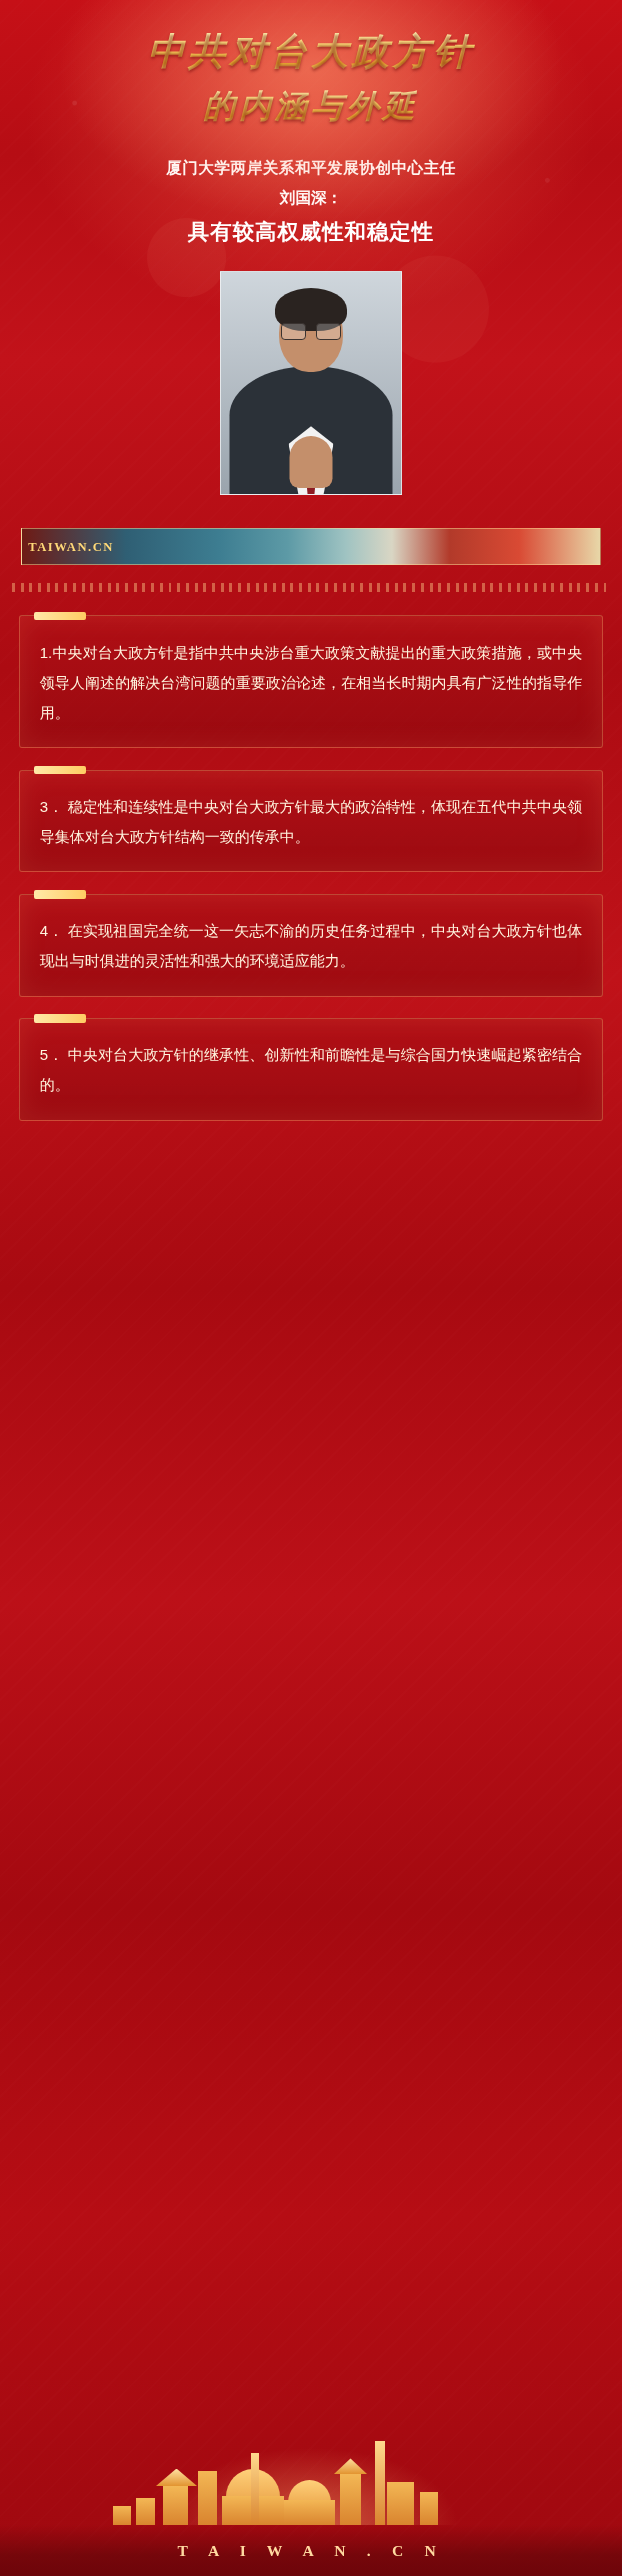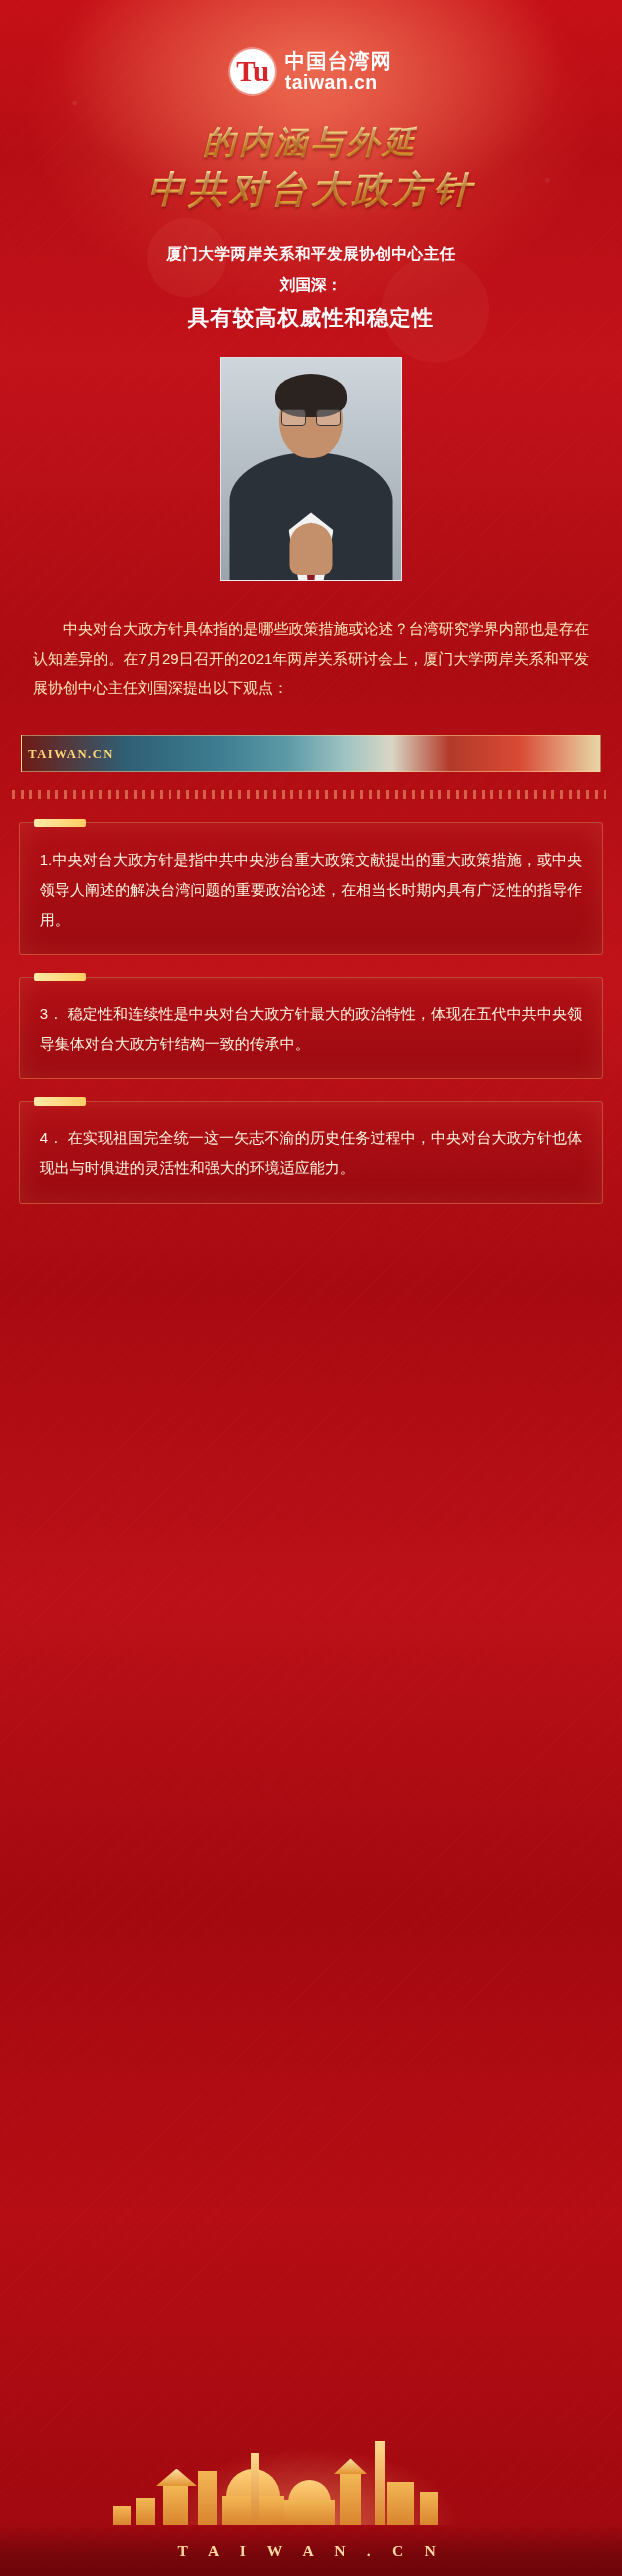--- a/index.html
+++ b/index.html
@@ -344,68 +344,61 @@
     background: linear-gradient(180deg, rgba(120,8,12,0) 0%, rgba(110,6,10,0.85) 60%, #6d050a 100%);
   }
 </style>
 </head>
 <body>
 
 <div class="page">
   <div class="pattern"></div>
   <div class="glow-top"></div>
 
-  <div class="logo-row">
-    <div class="logo-mark">
-      <span>Tu</span>
-    </div>
-    <div class="logo-text">
-      <div class="logo-cn">中国台湾网</div>
-      <div class="logo-en">taiwan.cn</div>
-    </div>
-  </div>
 
   <div class="title-block">
+    <div class="title-line l1">中共对台大政方针</div>
     <div class="title-line l2">的内涵与外延</div>
-    <div class="title-line l1">中共对台大政方针</div>
   </div>
 
   <div class="subhead">
     <div class="s1">厦门大学两岸关系和平发展协创中心主任</div>
     <div class="s2">刘国深：</div>
     <div class="s3">具有较高权威性和稳定性</div>
   </div>
 
   <div class="portrait-wrap">
     <div class="pt-bg"></div>
     <div class="pt-body"></div>
     <div class="pt-shirt"></div>
     <div class="pt-tie"></div>
     <div class="pt-head"></div>
     <div class="pt-hair"></div>
     <div class="pt-glass"></div>
     <div class="pt-hands"></div>
   </div>
 
-  <div class="intro">中央对台大政方针具体指的是哪些政策措施或论述？台湾研究学界内部也是存在认知差异的。在7月29日召开的2021年两岸关系研讨会上，厦门大学两岸关系和平发展协创中心主任刘国深提出以下观点：</div>
 
   <div class="banner">
     <span class="banner-label">TAIWAN.CN</span>
   </div>
   <div class="divider-ornament"></div>
 
   <div class="points">
     <div class="point">
       <p>1.中央对台大政方针是指中共中央涉台重大政策文献提出的重大政策措施，或中央领导人阐述的解决台湾问题的重要政治论述，在相当长时期内具有广泛性的指导作用。</p>
     </div>
     <div class="point">
       <p>3． 稳定性和连续性是中央对台大政方针最大的政治特性，体现在五代中共中央领导集体对台大政方针结构一致的传承中。</p>
     </div>
     <div class="point">
       <p>4． 在实现祖国完全统一这一矢志不渝的历史任务过程中，中央对台大政方针也体现出与时俱进的灵活性和强大的环境适应能力。</p>
+    </div>
+    <div class="point">
+      <p>5． 中央对台大政方针的继承性、创新性和前瞻性是与综合国力快速崛起紧密结合的。</p>
     </div>
   </div>
 
 
   <div class="footer">
     <div class="sky-wrap">
       <div class="sky-glow"></div>
       <div class="b" style="left:163px;width:25px;height:39px;"></div>
       <div class="roof" style="left:156px;width:41px;height:17.5px;bottom:39px;"></div>
       <div class="b" style="left:198px;width:19.4px;height:54px;"></div>

